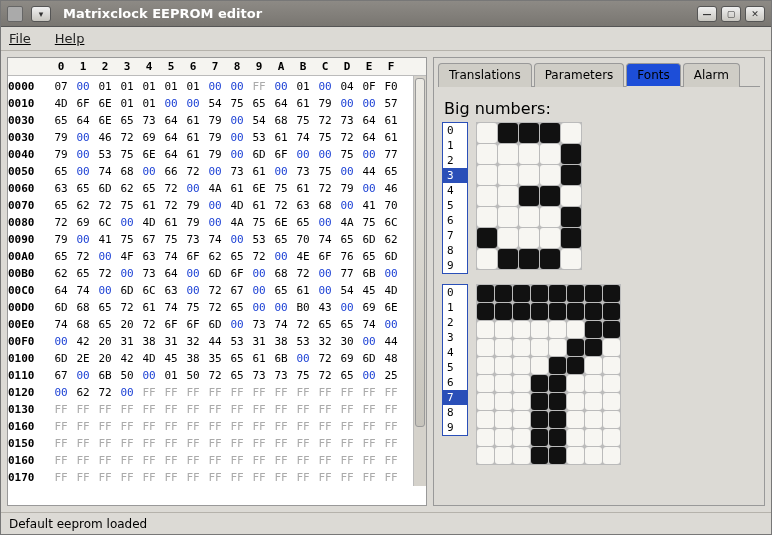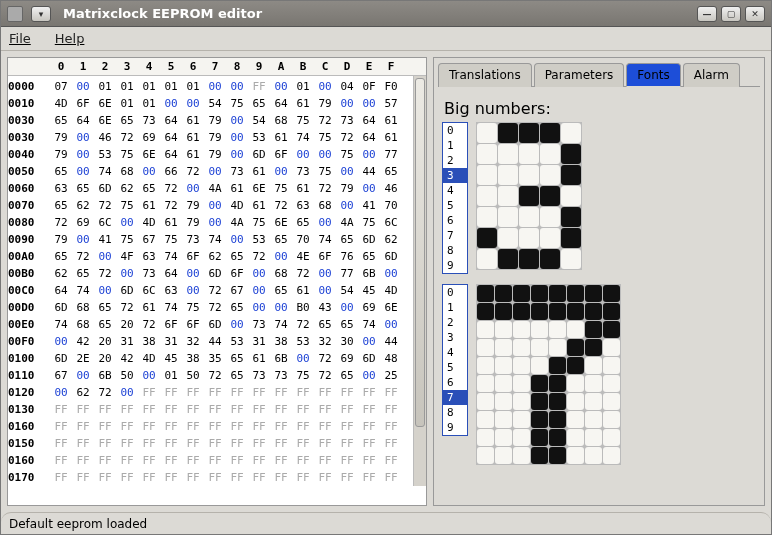--- a/index.html
+++ b/index.html
@@ -154,21 +154,20 @@
     border-radius:3px;
   }
   .pixgrid .px.on{ background:#111;}
   .statusbar{
     height: 22px;
     border-top:1px solid #b5b2ab;
     padding: 0 8px;
     display:flex; align-items:center;
     font-size:12px;
     background:#dcdad5;
-    border-radius:10px;
   }
 </style>
 </head>
 <body>
 
 <div class="window">
 
   <div class="titlebar">
     <div class="tb-icon"></div>
     <div class="tb-btn">▾</div>

